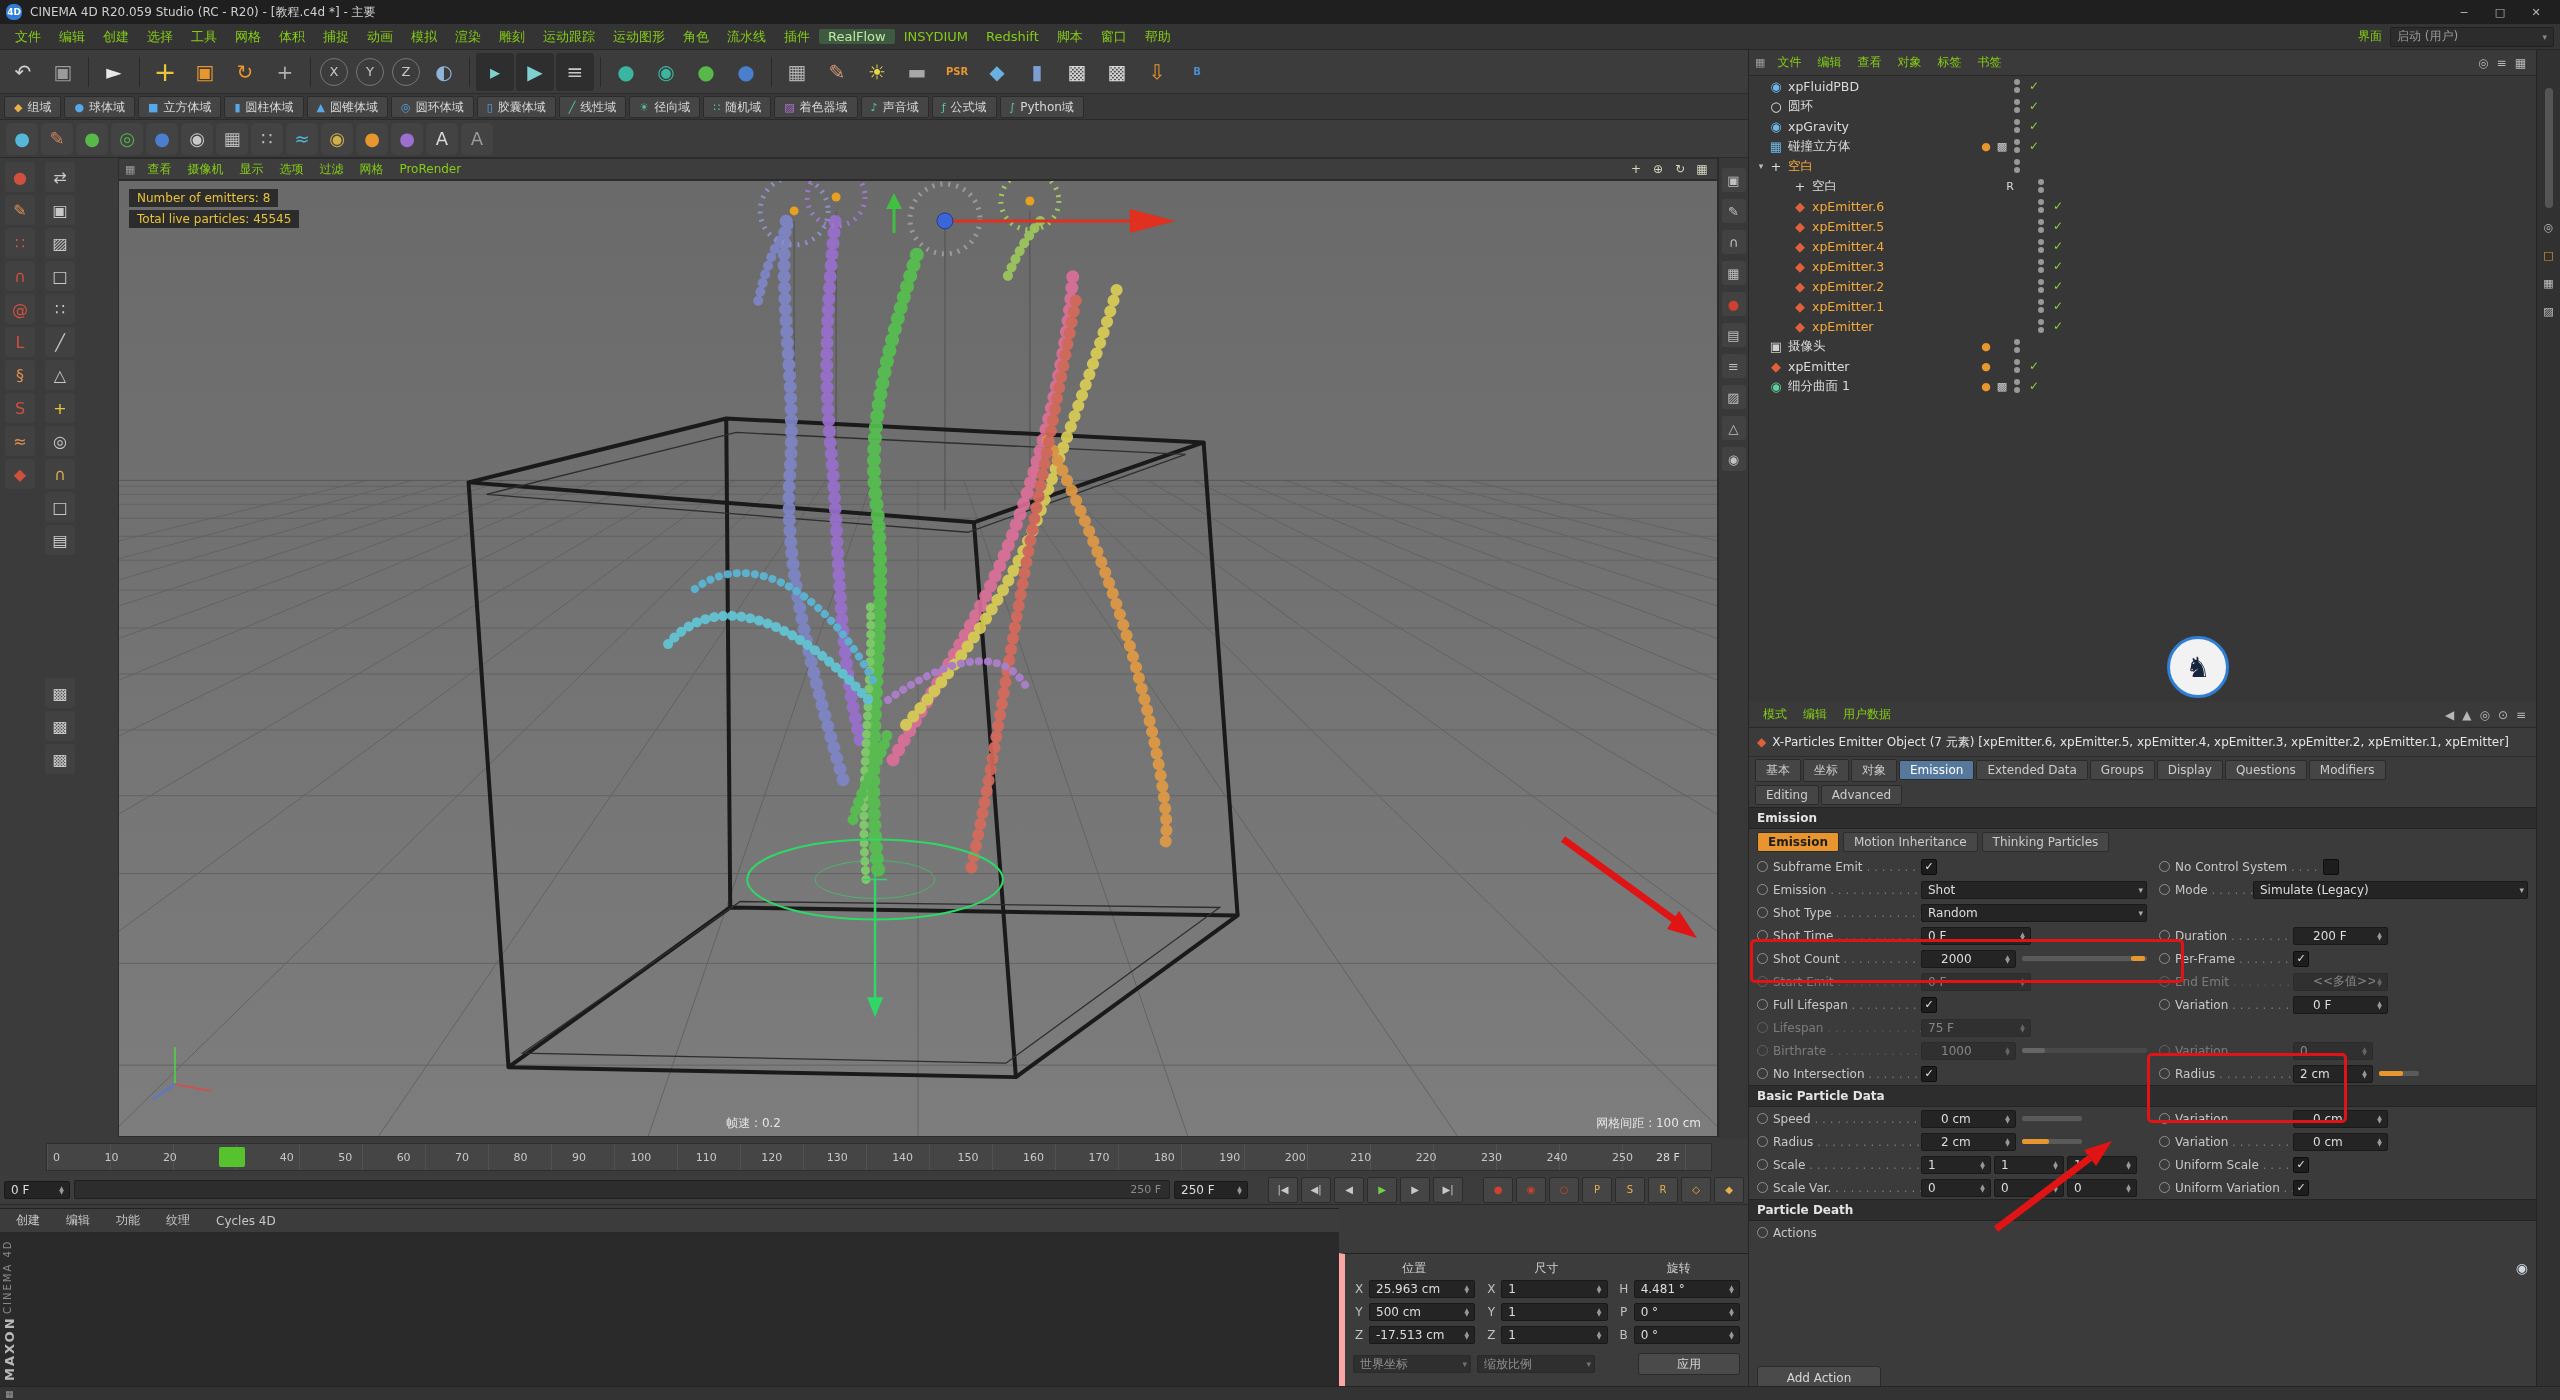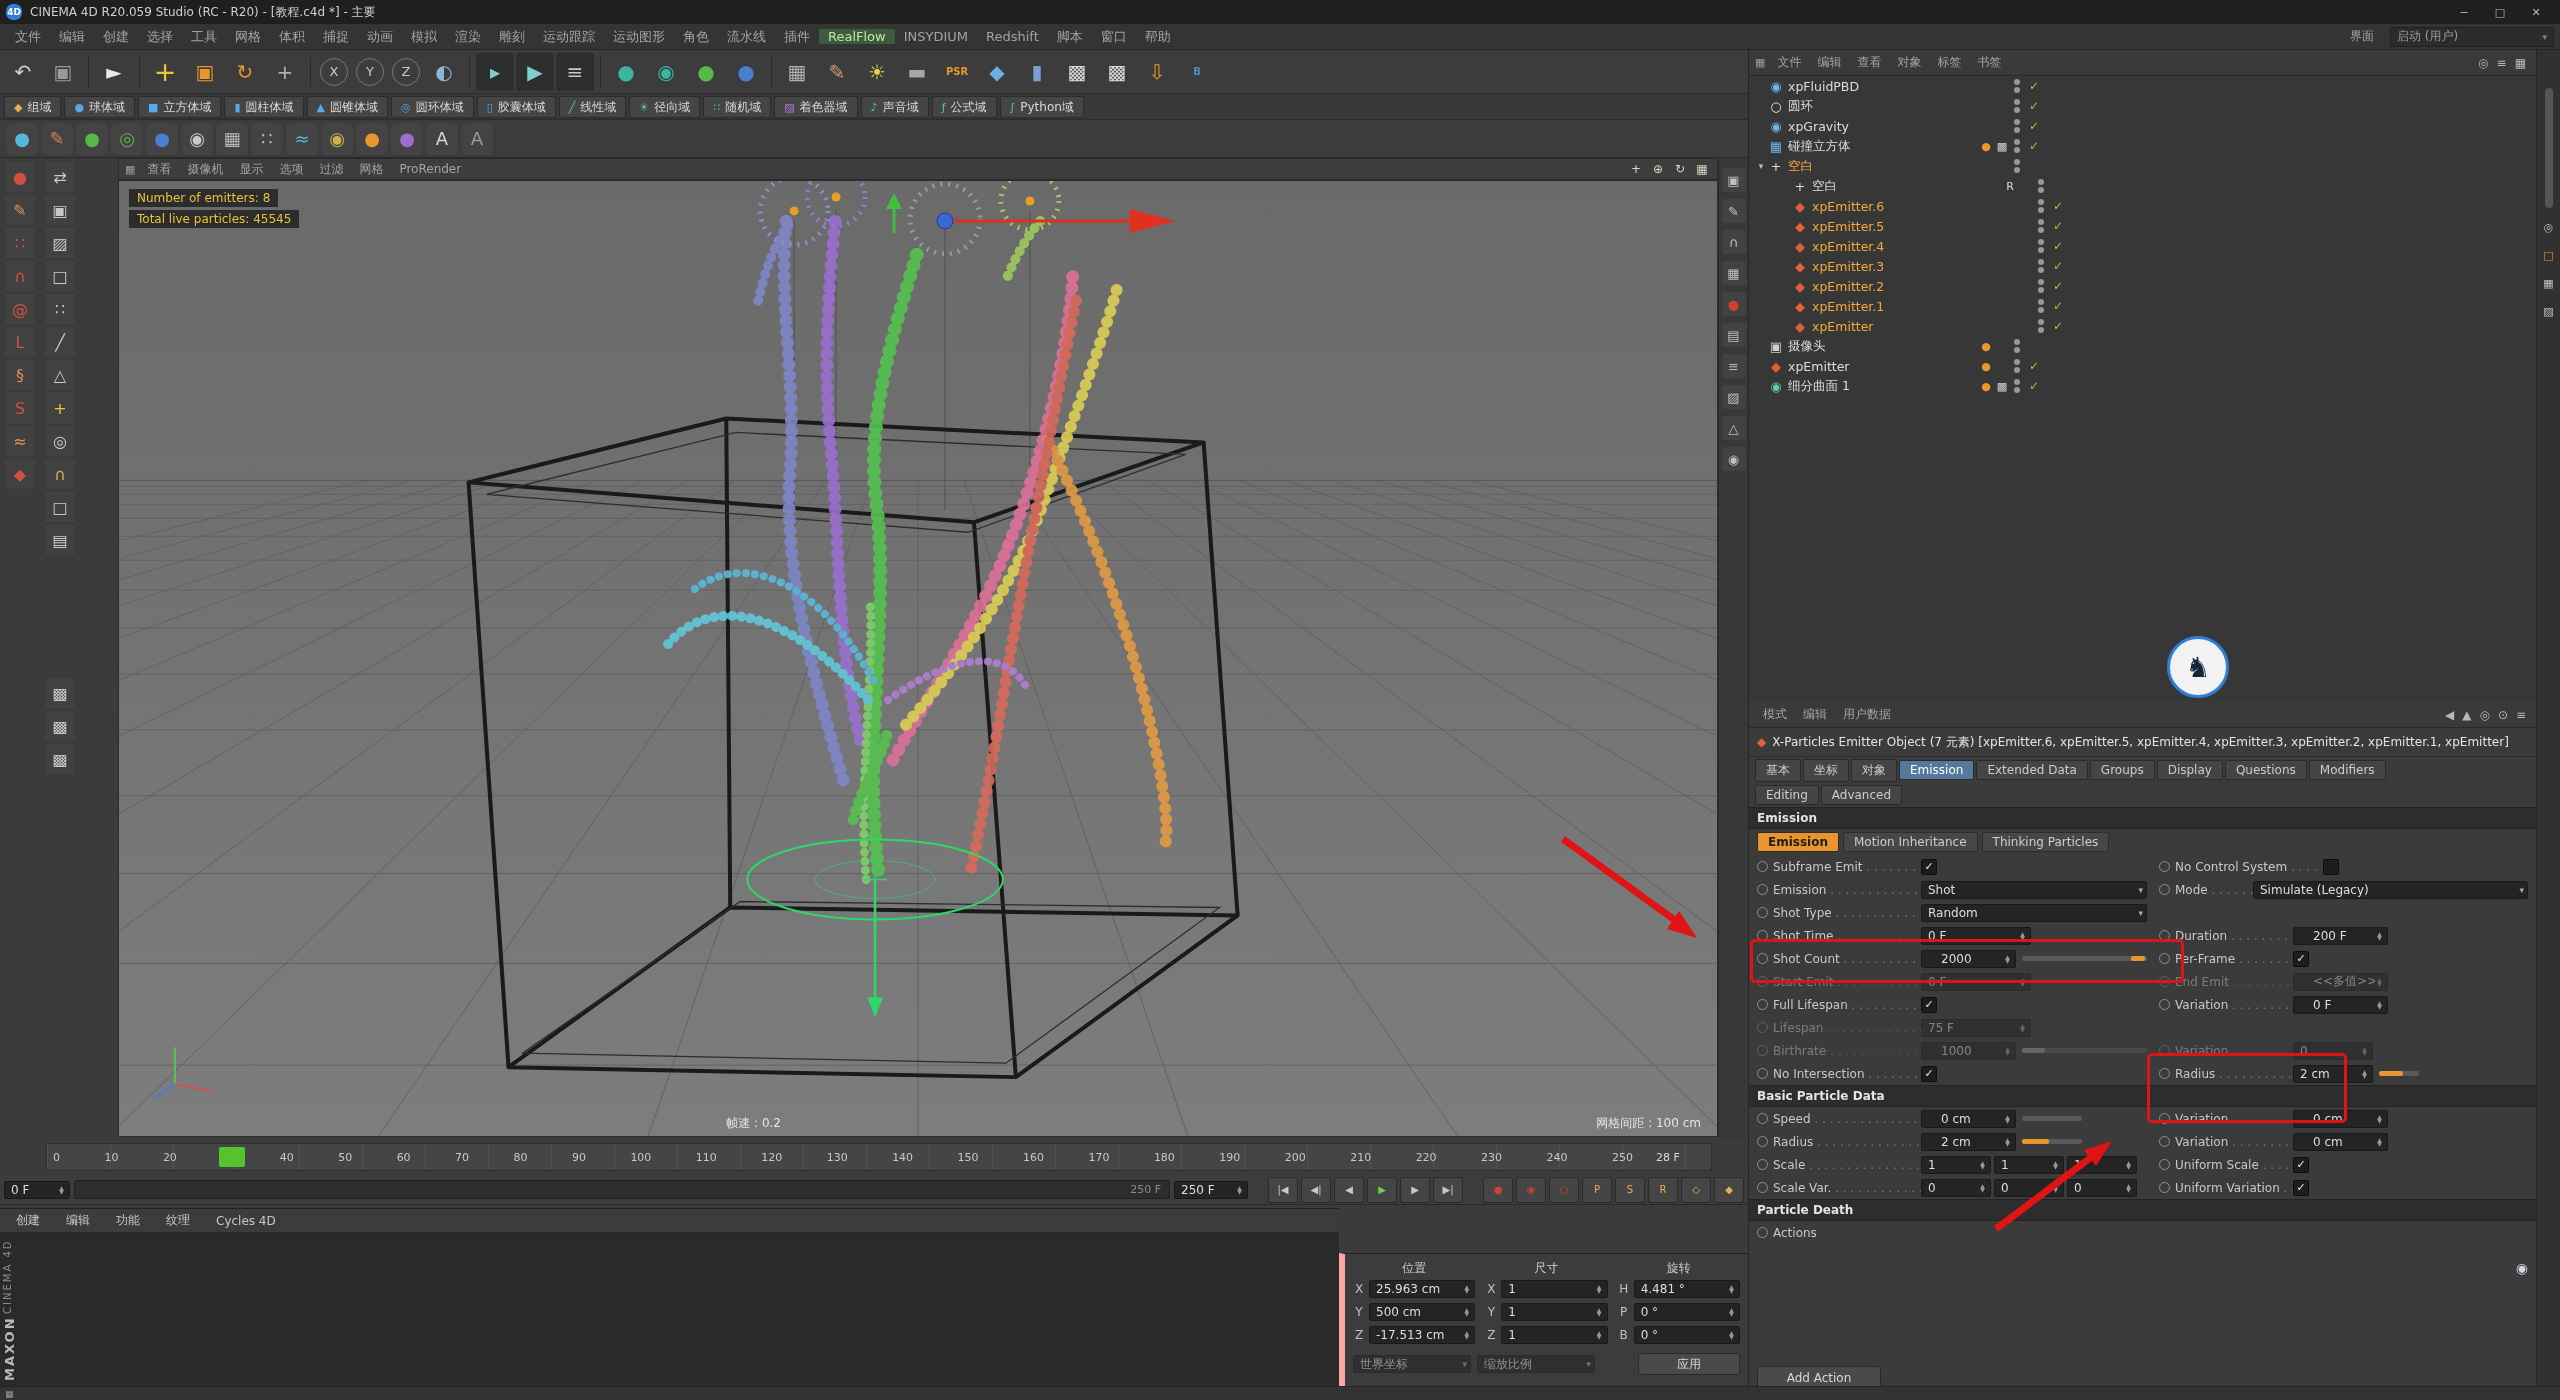--- a/index.html
+++ b/index.html
@@ -8,24 +8,24 @@
   i{font-style:normal;}
   
   .titlebar{position:absolute;top:0;left:0;right:0;height:24px;background:#1f1f1f;display:flex;align-items:center;gap:8px;padding:0 6px;box-sizing:border-box;}
   .app-badge{width:16px;height:16px;background:#2f7fd6;border-radius:7px;color:#fff;font-size:9px;font-weight:bold;display:flex;align-items:center;justify-content:center;}
   .title-text{font-size:12px;color:#cfcfcf;white-space:nowrap;}
   .win-btns{margin-left:auto;display:flex;}
   .win-btn{width:36px;height:22px;display:flex;align-items:center;justify-content:center;color:#bbb;font-size:11px;}
   
   .menubar{position:absolute;top:24px;left:0;right:0;height:26px;background:#343434;border-bottom:1px solid #262626;display:flex;align-items:center;padding:0 6px;box-sizing:border-box;}
   .menu-items{display:flex;align-items:center;}
-  .mitem{padding:0 9px;font-size:13px;color:#a3a3a3;white-space:nowrap;}
+  .mitem{padding:0 9px;font-size:13px;color:#84cc16;white-space:nowrap;}
   .mitem.hl{background:#3f5b3f;color:#bfe8a8;border-radius:2px;}
   .mitem.sm{font-size:12px;padding:0 8px;}
-  .menubar-right{margin-left:auto;display:flex;align-items:center;gap:8px;}
+  .menubar-right{margin-left:auto;display:flex;align-items:center;gap:0;}
   .top-dd{width:150px;height:18px;background:#2c2c2c;border:1px solid #202020;border-radius:2px;display:flex;align-items:center;justify-content:space-between;padding:0 6px;font-size:12px;color:#9a9a9a;}
   .top-dd::after{content:"▾";font-size:9px;color:#888;}
   
   .toolbar-main{position:absolute;top:50px;left:0;width:1748px;height:44px;background:#3c3c3c;border-bottom:1px solid #2c2c2c;display:flex;align-items:center;gap:2px;padding:0 4px;box-sizing:border-box;}
   .tbtn{width:38px;height:38px;display:flex;align-items:center;justify-content:center;border-radius:3px;font-size:20px;color:#c8c8c8;flex:0 0 auto;}
   .tbtn.sep{width:9px;}
   .tbtn.sep::after{content:"";width:1px;height:30px;background:#2a2a2a;}
   .tbtn.circ{width:26px;height:26px;border:1px solid #777;border-radius:50%;font-size:13px;margin:0 3px;}
   .tbtn.dark{background:#2e2e2e;}
   .tbtn.big{font-size:27px;}

